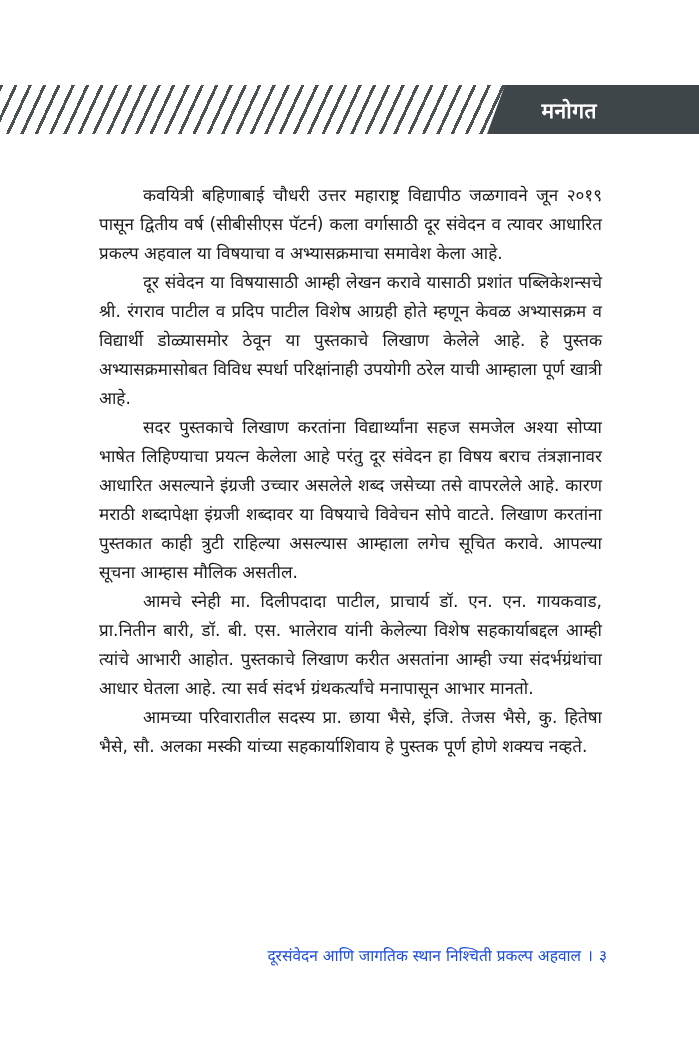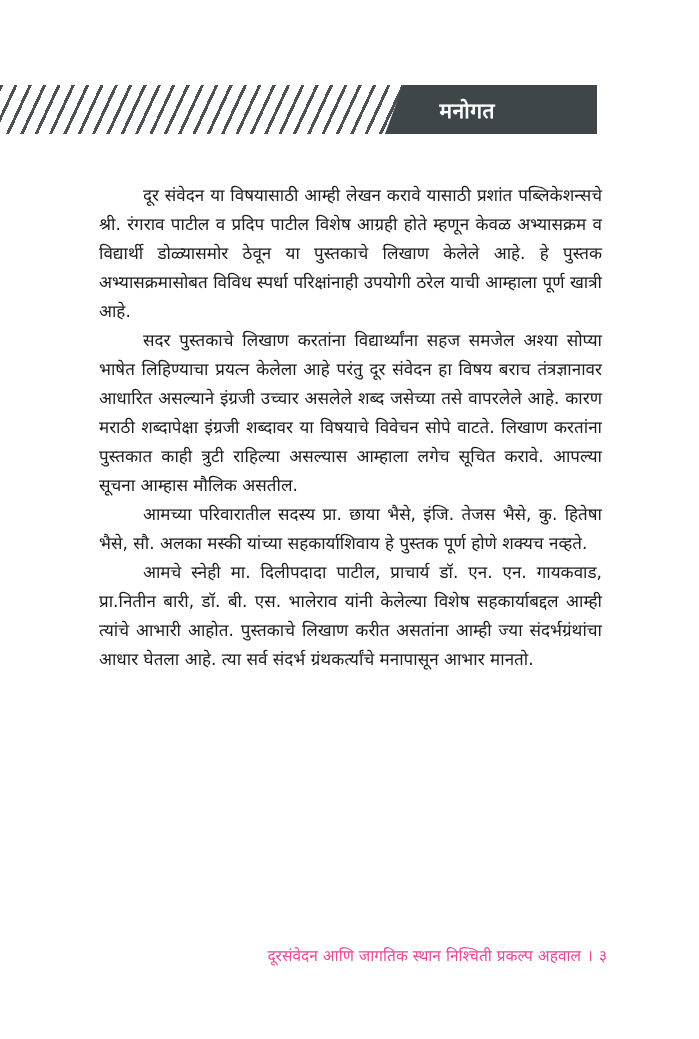--- a/index.html
+++ b/index.html
@@ -17,21 +17,21 @@
   }
   .page {
     position: absolute;
     inset: 0;
   }
   
   .header-band {
     position: absolute;
     top: 85px;
     left: 0;
-    width: 597px;
+    width: 699px;
     height: 49px;
   }
   .stripes {
     position: absolute;
     top: 0;
     left: 0;
     height: 100%;
     width: 520px;
     background: repeating-linear-gradient(
       115deg,
@@ -85,43 +85,44 @@
     font-size: 17.5px;
   }
   
   .footer {
     position: absolute;
     top: 944px;
     left: 99px;
     width: 508px;
     text-align: right;
     font-size: 15.5px;
-    color: #ec4899;
+    color: #1d4ed8;
     white-space: nowrap;
   }
   .footer .sep {
     padding: 0 6px;
   }
 </style>
 </head>
 <body>
 
 <div class="page">
 
   <div class="header-band">
     <div class="stripes"></div>
     <div class="title-box">
       <span class="title">मनोगत</span>
     </div>
   </div>
 
   <div class="body-text">
+    <p>कवयित्री बहिणाबाई चौधरी उत्तर महाराष्ट्र विद्यापीठ जळगावने जून २०१९ पासून द्वितीय वर्ष (सीबीसीएस पॅटर्न) कला वर्गासाठी दूर संवेदन व त्यावर आधारित प्रकल्प अहवाल या विषयाचा व अभ्यासक्रमाचा समावेश केला आहे.</p>
     <p>दूर संवेदन या विषयासाठी आम्ही लेखन करावे यासाठी प्रशांत पब्लिकेशन्सचे श्री. रंगराव पाटील व प्रदिप पाटील विशेष आग्रही होते म्हणून केवळ अभ्यासक्रम व विद्यार्थी डोळ्यासमोर ठेवून या पुस्तकाचे लिखाण केलेले आहे. हे पुस्तक अभ्यासक्रमासोबत विविध स्पर्धा परिक्षांनाही उपयोगी ठरेल याची आम्हाला पूर्ण खात्री आहे.</p>
     <p>सदर पुस्तकाचे लिखाण करतांना विद्यार्थ्यांना सहज समजेल अश्या सोप्या भाषेत लिहिण्याचा प्रयत्न केलेला आहे परंतु दूर संवेदन हा विषय बराच तंत्रज्ञानावर आधारित असल्याने इंग्रजी उच्चार असलेले शब्द जसेच्या तसे वापरलेले आहे. कारण मराठी शब्दापेक्षा इंग्रजी शब्दावर या विषयाचे विवेचन सोपे वाटते. लिखाण करतांना पुस्तकात काही त्रुटी राहिल्या असल्यास आम्हाला लगेच सूचित करावे. आपल्या सूचना आम्हास मौलिक असतील.</p>
+    <p>आमचे स्नेही मा. दिलीपदादा पाटील, प्राचार्य डॉ. एन. एन. गायकवाड, प्रा.नितीन बारी, डॉ. बी. एस. भालेराव यांनी केलेल्या विशेष सहकार्याबद्दल आम्ही त्यांचे आभारी आहोत. पुस्तकाचे लिखाण करीत असतांना आम्ही ज्या संदर्भग्रंथांचा आधार घेतला आहे. त्या सर्व संदर्भ ग्रंथकर्त्यांचे मनापासून आभार मानतो.</p>
     <p>आमच्या परिवारातील सदस्य प्रा. छाया भैसे, इंजि. तेजस भैसे, कु. हितेषा भैसे, सौ. अलका मस्की यांच्या सहकार्याशिवाय हे पुस्तक पूर्ण होणे शक्यच नव्हते.</p>
-    <p>आमचे स्नेही मा. दिलीपदादा पाटील, प्राचार्य डॉ. एन. एन. गायकवाड, प्रा.नितीन बारी, डॉ. बी. एस. भालेराव यांनी केलेल्या विशेष सहकार्याबद्दल आम्ही त्यांचे आभारी आहोत. पुस्तकाचे लिखाण करीत असतांना आम्ही ज्या संदर्भग्रंथांचा आधार घेतला आहे. त्या सर्व संदर्भ ग्रंथकर्त्यांचे मनापासून आभार मानतो.</p>
   </div>
 
   <div class="footer">
     <span>दूरसंवेदन आणि जागतिक स्थान निश्चिती प्रकल्प अहवाल</span><span class="sep">।</span><span>३</span>
   </div>
 
 </div>
 
 </body></html>

